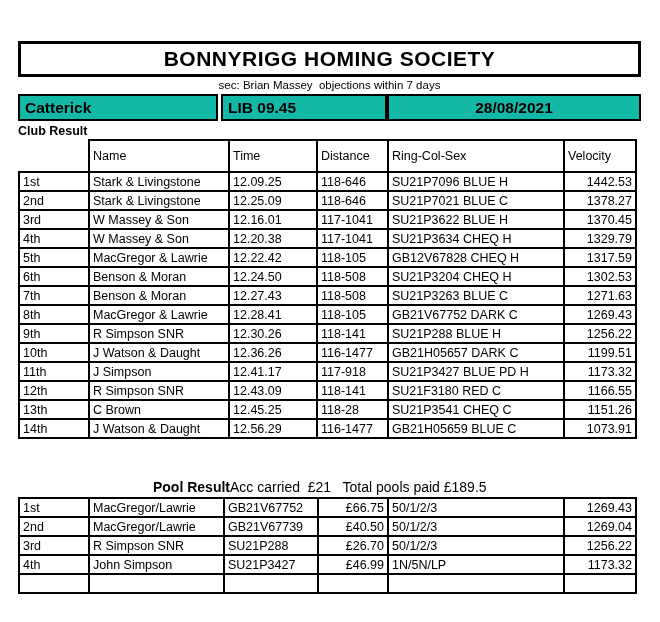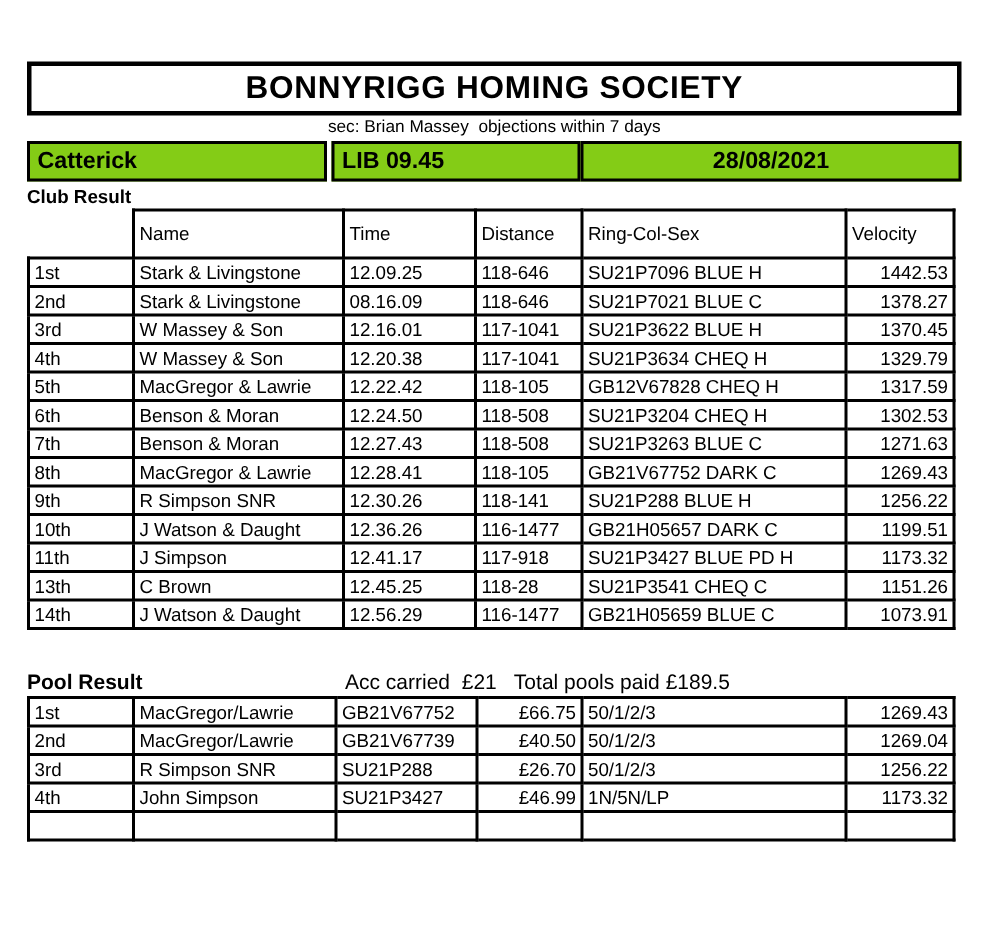--- a/index.html
+++ b/index.html
@@ -24,21 +24,21 @@
     font-size: 11.5px;
     margin: 2px 0 3px 0;
   }
 
   .info-row { display: flex; height: 27px; margin-bottom: 1px; }
   .info-box {
     border: 2px solid #000;
     display: flex; align-items: center;
     font-weight: bold; font-size: 15.5px;
     padding: 0 5px;
-    background: #84cc16;
+    background: #14b8a6;
   }
   .box-racepoint { width: 200px; }
   .box-liberation { width: 166px; margin-left: 3px; }
   .box-date { flex: 1; justify-content: center; }
   .box-wind { width: 302px; }
   .row-spacer { width: 69px; }
   .box-birds { flex: 1; }
 
   .section-label { font-weight: bold; font-size: 12.5px; margin: 3px 0 1px 0; }
 
@@ -48,21 +48,21 @@
     font-size: 12.5px; font-weight: normal;
     text-align: left; vertical-align: middle;
     height: 19px; padding: 0 3px;
     overflow: hidden; white-space: nowrap;
     background: #fff;
   }
   th { height: 32px; }
   .spacer-cell { border: none; background: transparent; }
   .num { text-align: right; }
 
-  .pool-header { display: flex; align-items: baseline; margin: 26px 0 2px 0; }
+  .pool-header { display: flex; align-items: baseline; margin: 40px 0 2px 0; text-align: right; }
   .pool-label { font-weight: bold; font-size: 14px; width: 212px; }
   .pool-summary { font-size: 14px; }
 </style>
 </head>
 <body>
 
 <div class="page">
 
   <div class="title-box">
     <span>BONNYRIGG HOMING SOCIETY</span>
@@ -109,21 +109,21 @@
     <td>1st</td>
     <td>Stark &amp; Livingstone</td>
     <td>12.09.25</td>
     <td>118-646</td>
     <td>SU21P7096 BLUE H</td>
     <td class="num">1442.53</td>
   </tr>
         <tr>
     <td>2nd</td>
     <td>Stark &amp; Livingstone</td>
-    <td>08.16.09</td>
+    <td>12.25.09</td>
     <td>118-646</td>
     <td>SU21P7021 BLUE C</td>
     <td class="num">1378.27</td>
   </tr>
         <tr>
     <td>3rd</td>
     <td>W Massey &amp; Son</td>
     <td>12.16.01</td>
     <td>117-1041</td>
     <td>SU21P3622 BLUE H</td>
@@ -185,20 +185,28 @@
     <td>GB21H05657 DARK C</td>
     <td class="num">1199.51</td>
   </tr>
         <tr>
     <td>11th</td>
     <td>J Simpson</td>
     <td>12.41.17</td>
     <td>117-918</td>
     <td>SU21P3427 BLUE PD H</td>
     <td class="num">1173.32</td>
+  </tr>
+        <tr>
+    <td>12th</td>
+    <td>R Simpson SNR</td>
+    <td>12.43.09</td>
+    <td>118-141</td>
+    <td>SU21F3180 RED C</td>
+    <td class="num">1166.55</td>
   </tr>
         <tr>
     <td>13th</td>
     <td>C Brown</td>
     <td>12.45.25</td>
     <td>118-28</td>
     <td>SU21P3541 CHEQ C</td>
     <td class="num">1151.26</td>
   </tr>
         <tr>

